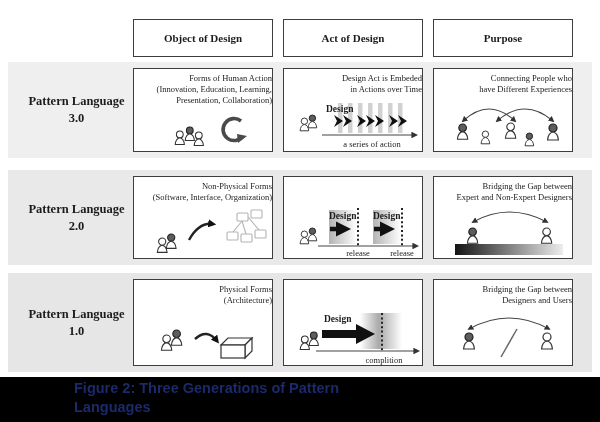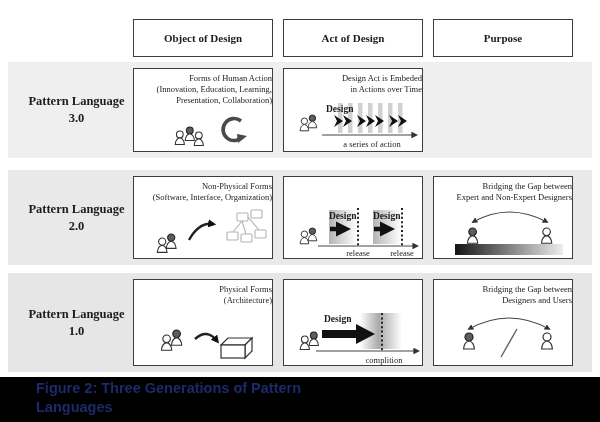--- a/index.html
+++ b/index.html
@@ -127,20 +127,35 @@
           <polygon points="79,18 88,24 79,30 82,24" fill="#111"></polygon>
           <polygon points="93,18 102,24 93,30 96,24" fill="#111"></polygon>
           <polygon points="102,18 111,24 102,30 105,24" fill="#111"></polygon>
           <use href="#pl" transform="translate(2,21) scale(0.8)"></use>
           <use href="#pd" transform="translate(10,18) scale(0.8)"></use>
           <text x="76" y="50" text-anchor="middle" class="t-small">a series of action</text>
         </svg>
       </div>
     </div>
 
+    <div class="cell c3">
+      <div class="cell-text">Connecting People who
+have Different Experiences</div>
+      <div class="cell-icon">
+        <svg width="124" height="56">
+          <path d="M 16 26 Q 42 2 68 26" fill="none" stroke="#444" stroke-width="1.1" marker-start="url(#ah)" marker-end="url(#ah)"></path>
+          <path d="M 50 26 Q 78 2 106 26" fill="none" stroke="#444" stroke-width="1.1" marker-start="url(#ah)" marker-end="url(#ah)"></path>
+          <use href="#pd" transform="translate(8,29) scale(0.95)"></use>
+          <use href="#pl" transform="translate(32,36) scale(0.8)"></use>
+          <use href="#pl" transform="translate(56,28) scale(0.95)"></use>
+          <use href="#pd" transform="translate(76,38) scale(0.8)"></use>
+          <use href="#pd" transform="translate(98,29) scale(1)"></use>
+        </svg>
+      </div>
+    </div>
   </div>
 
   <div class="band band-20">
     <div class="row-label">Pattern Language
 2.0</div>
 
     <div class="cell c1">
       <div class="cell-text">Non-Physical Forms
 (Software, Interface, Organization)</div>
       <div class="cell-icon">
@@ -240,17 +255,17 @@
           <path d="M 22 20 Q 62 -2 102 20" fill="none" stroke="#444" stroke-width="1.1" marker-start="url(#ah)" marker-end="url(#ah)"></path>
           <line x1="54" y1="48" x2="70" y2="20" stroke="#666" stroke-width="1.5"></line>
           <use href="#pd" transform="translate(14,24) scale(1)"></use>
           <use href="#pl" transform="translate(92,24) scale(1)"></use>
         </svg>
       </div>
     </div>
   </div>
 
   <div class="caption-bar" style="background: rgb(0, 0, 0);">
-    <div class="caption-text" style="color: rgb(27, 42, 107);">Figure 2: Three Generations of Pattern
+    <div class="caption-text" style="color: rgb(27, 42, 107); margin-left: 38px;">Figure 2: Three Generations of Pattern
 Languages</div>
   </div>
 
 </div>
 
 </body></html>

